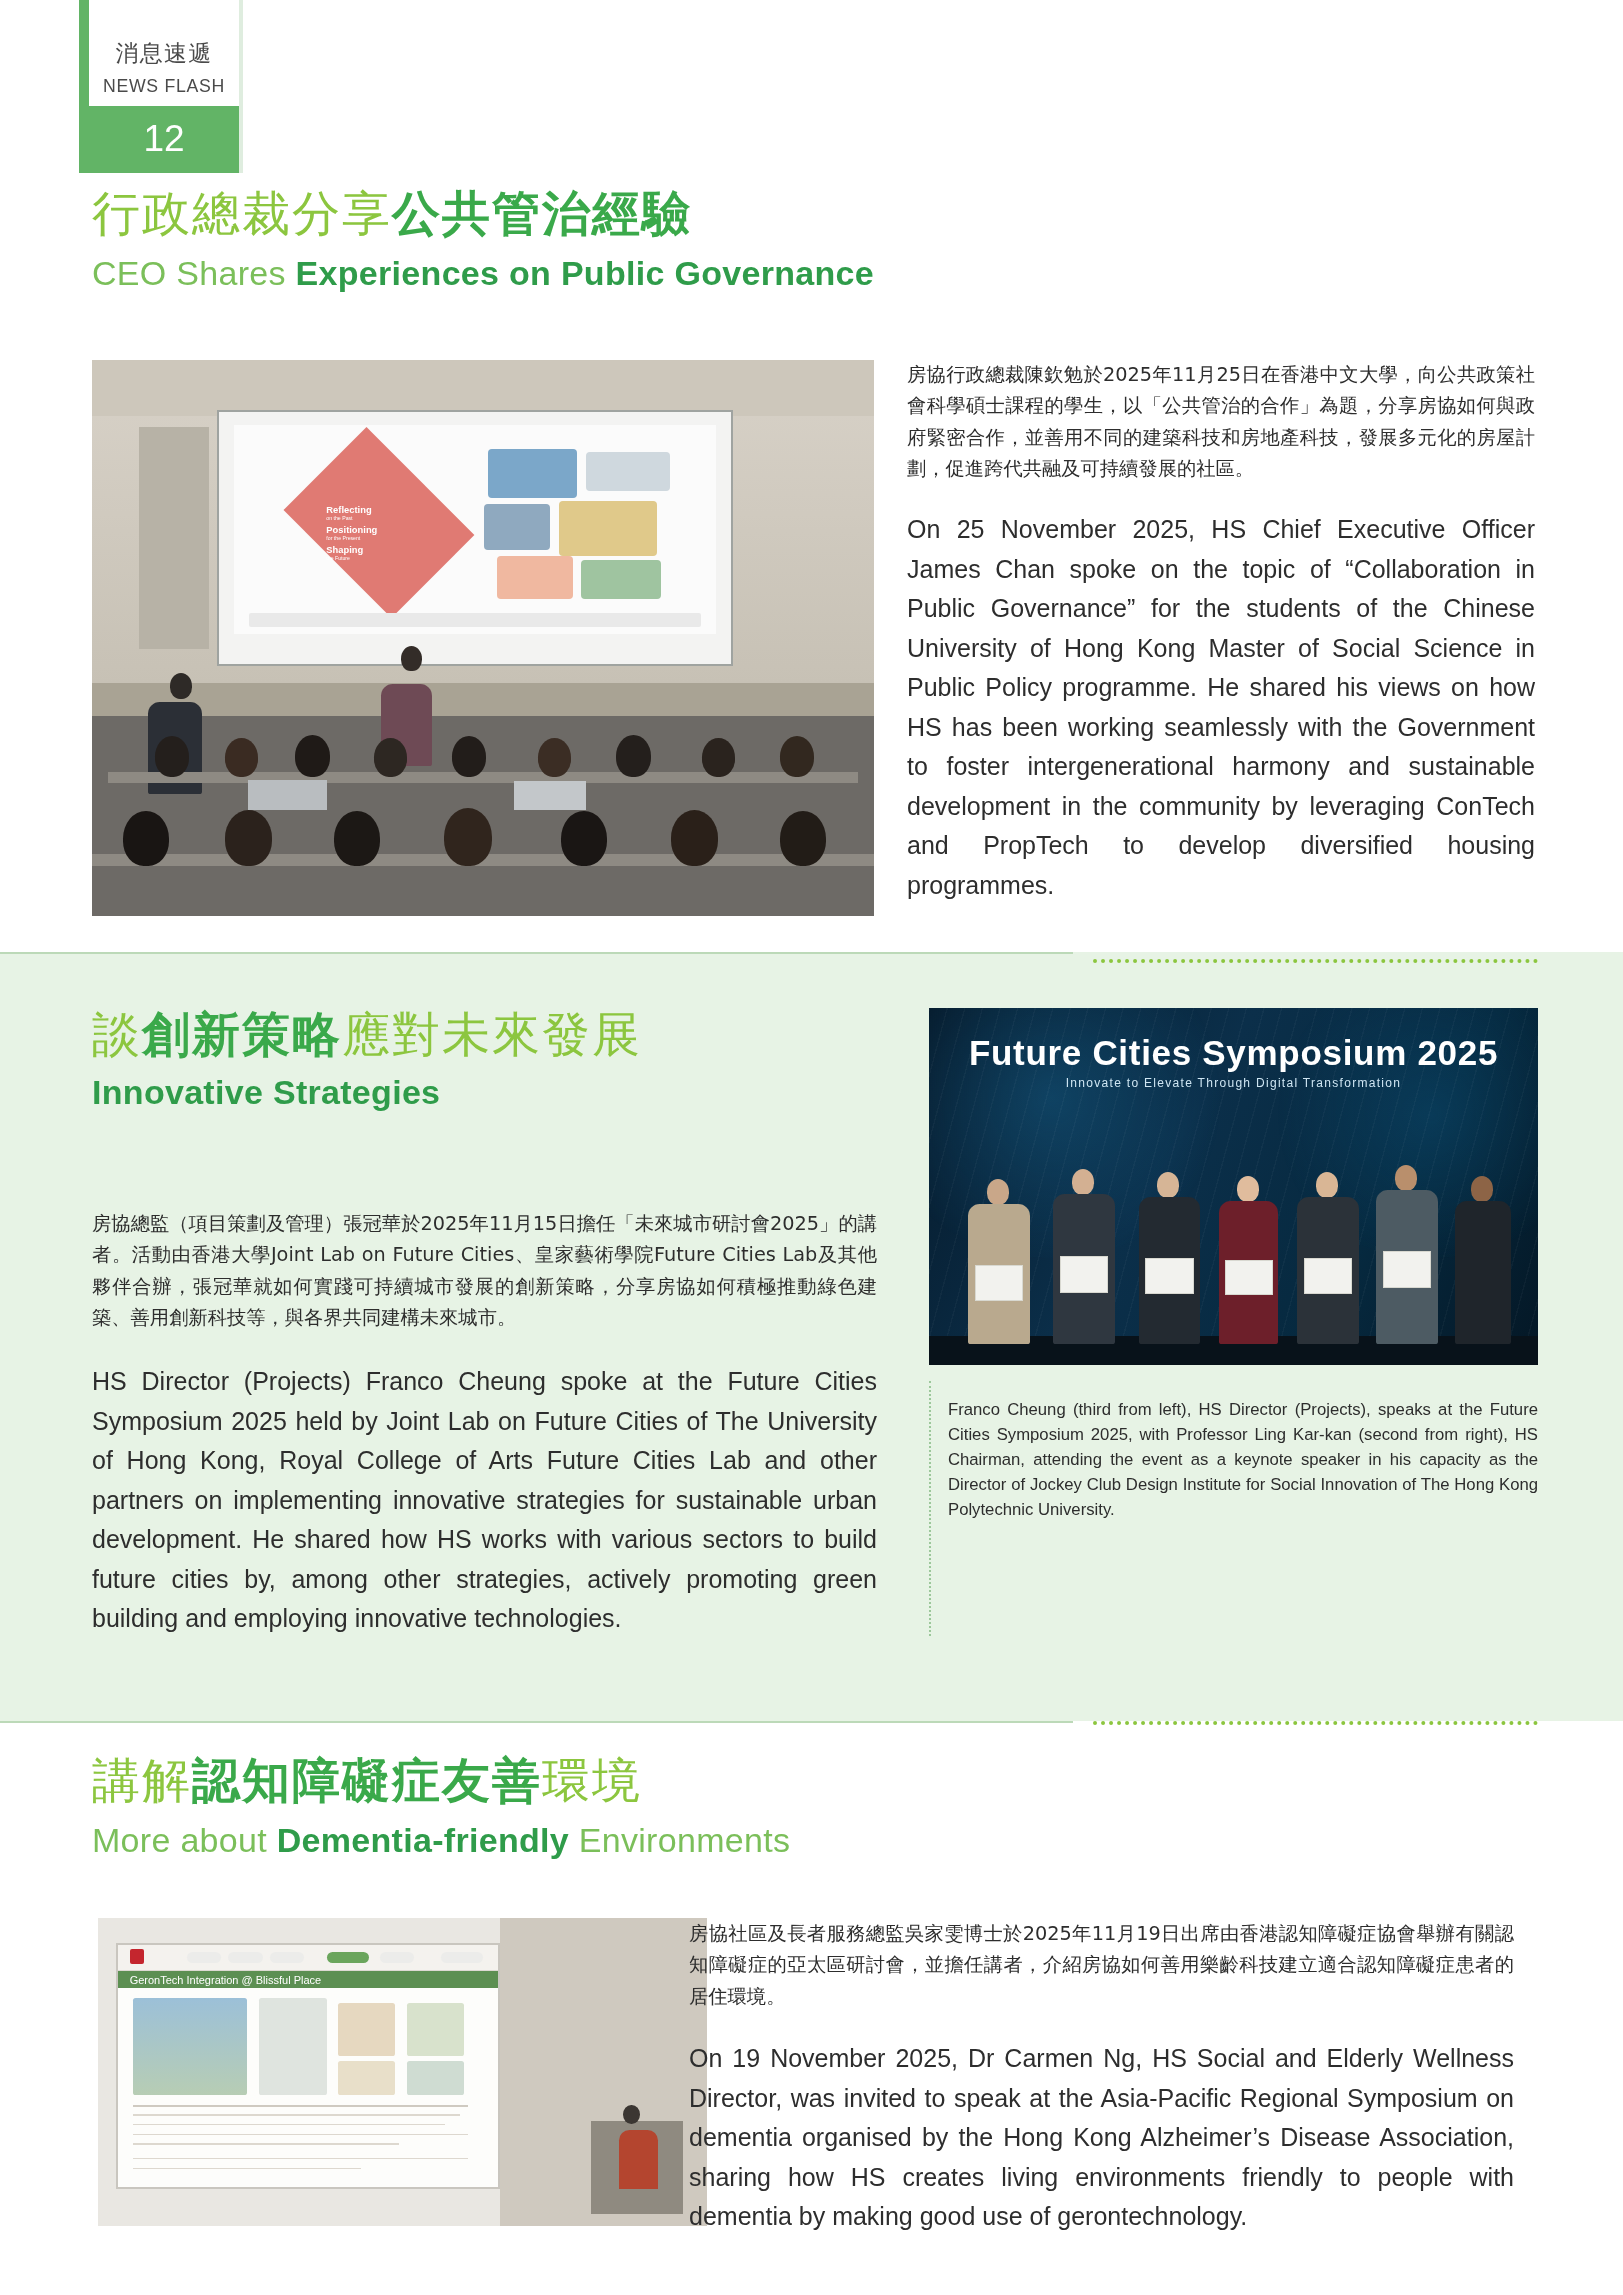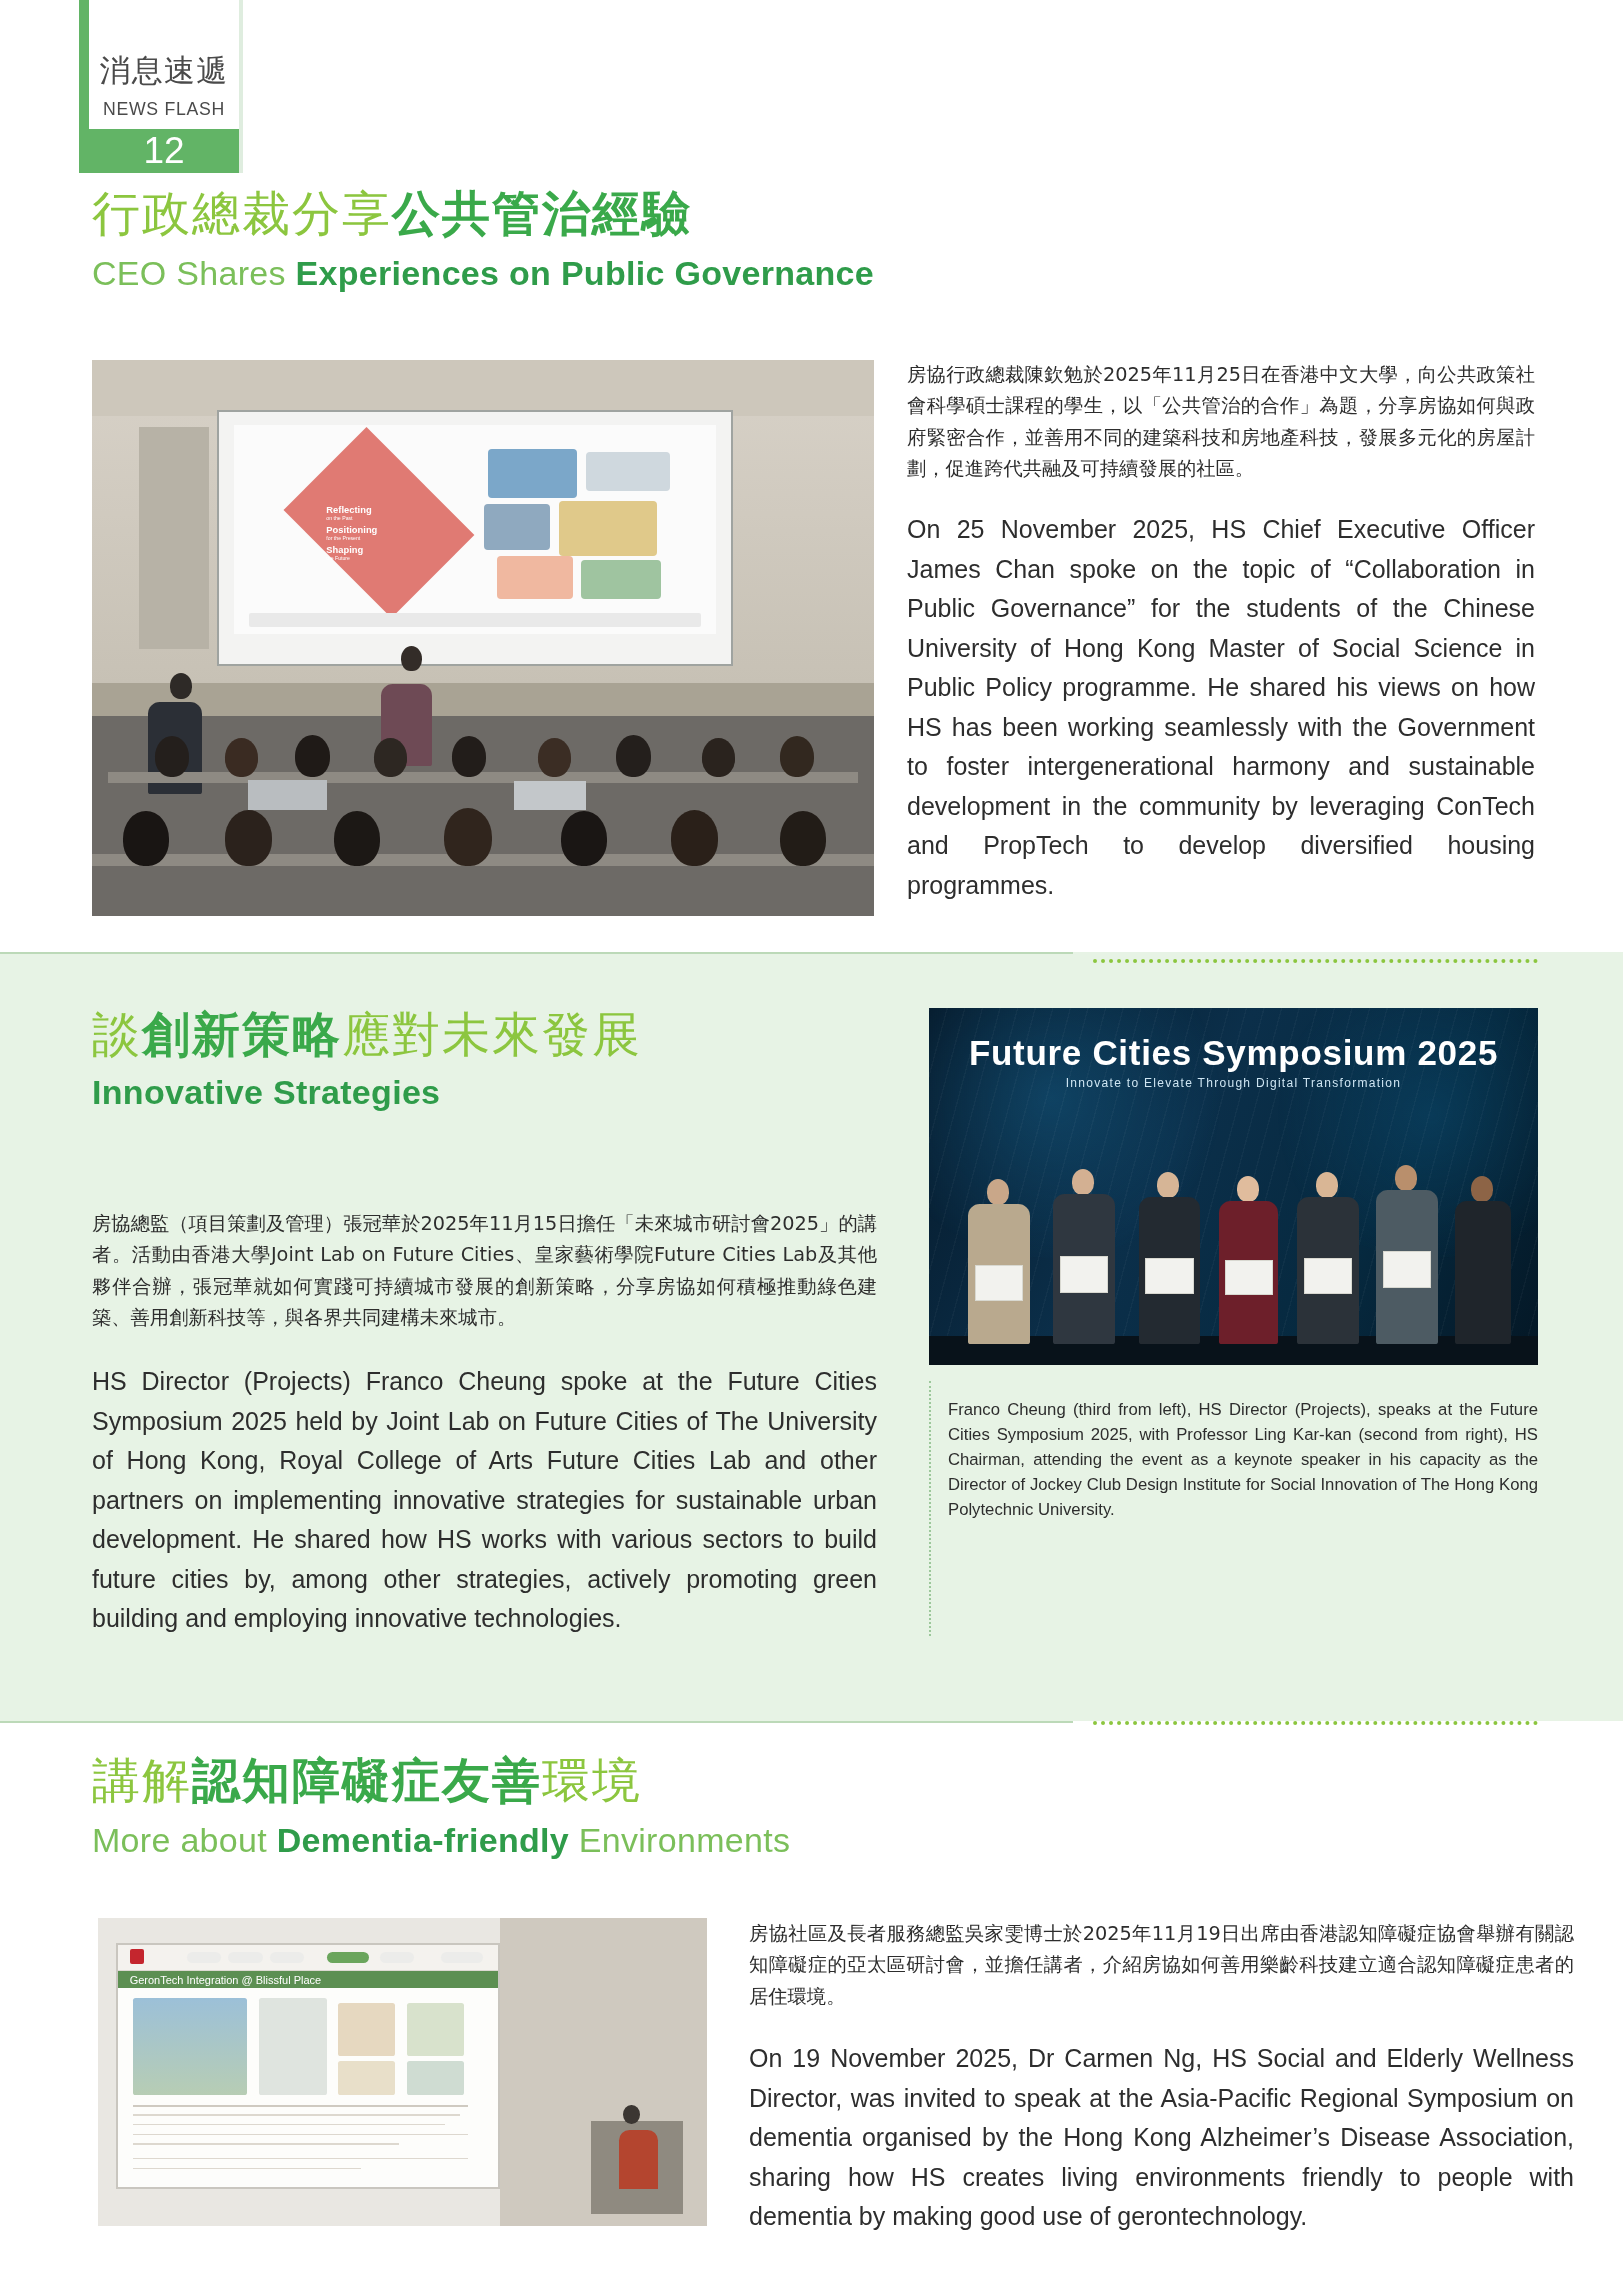--- a/index.html
+++ b/index.html
@@ -29,22 +29,22 @@
     height: 173px;
     background: #ffffff;
     border-left: 10.5px solid #62b466;
     border-right: 4.6px solid #dfeddf;
     display: flex;
     flex-direction: column;
     align-items: center;
     z-index: 6;
   }
   .flash-badge .cn {
-    margin-top: 50px;
-    font-size: 31px;
+    margin-top: 38px;
+    font-size: 23px;
     color: #4a4a4a;
     letter-spacing: 1.3px;
     font-family: "DejaVu Sans", sans-serif;
   }
   .flash-badge .en {
     margin-top: 6.5px;
     font-size: 17.7px;
     color: #4a4a4a;
     letter-spacing: 0.7px;
   }
@@ -385,19 +385,19 @@
       <div style="position:absolute;left:4%;top:78%;width:88%;height:1.3px;background:#ddd8cf;"></div>
       <div style="position:absolute;left:4%;top:82%;width:70%;height:1.3px;background:#ddd8cf;"></div>
       <div style="position:absolute;left:4%;top:88%;width:88%;height:1.3px;background:#ddd8cf;"></div>
       <div style="position:absolute;left:4%;top:92%;width:60%;height:1.3px;background:#ddd8cf;"></div>
     </div>
     <div class="p3-podium"></div>
     <div class="p3-speaker-head"></div>
     <div class="p3-speaker-body"></div>
   </div>
 
-  <div style="position:absolute;left:749px;top:1918px;width:825px;">
+  <div style="position:absolute;left:689px;top:1918px;width:825px;">
     <div class="body-cn">房協社區及長者服務總監吳家雯博士於2025年11月19日出席由香港認知障礙症協會舉辦有關認知障礙症的亞太區研討會，並擔任講者，介紹房協如何善用樂齡科技建立適合認知障礙症患者的居住環境。</div>
     <div class="body-en" style="margin-top:27.5px;">On 19 November 2025, Dr Carmen Ng, HS Social and Elderly Wellness Director, was invited to speak at the Asia-Pacific Regional Symposium on dementia organised by the Hong Kong Alzheimer’s Disease Association, sharing how HS creates living environments friendly to people with dementia by making good use of gerontechnology.</div>
   </div>
 
 </div>
 
 
 </body></html>

